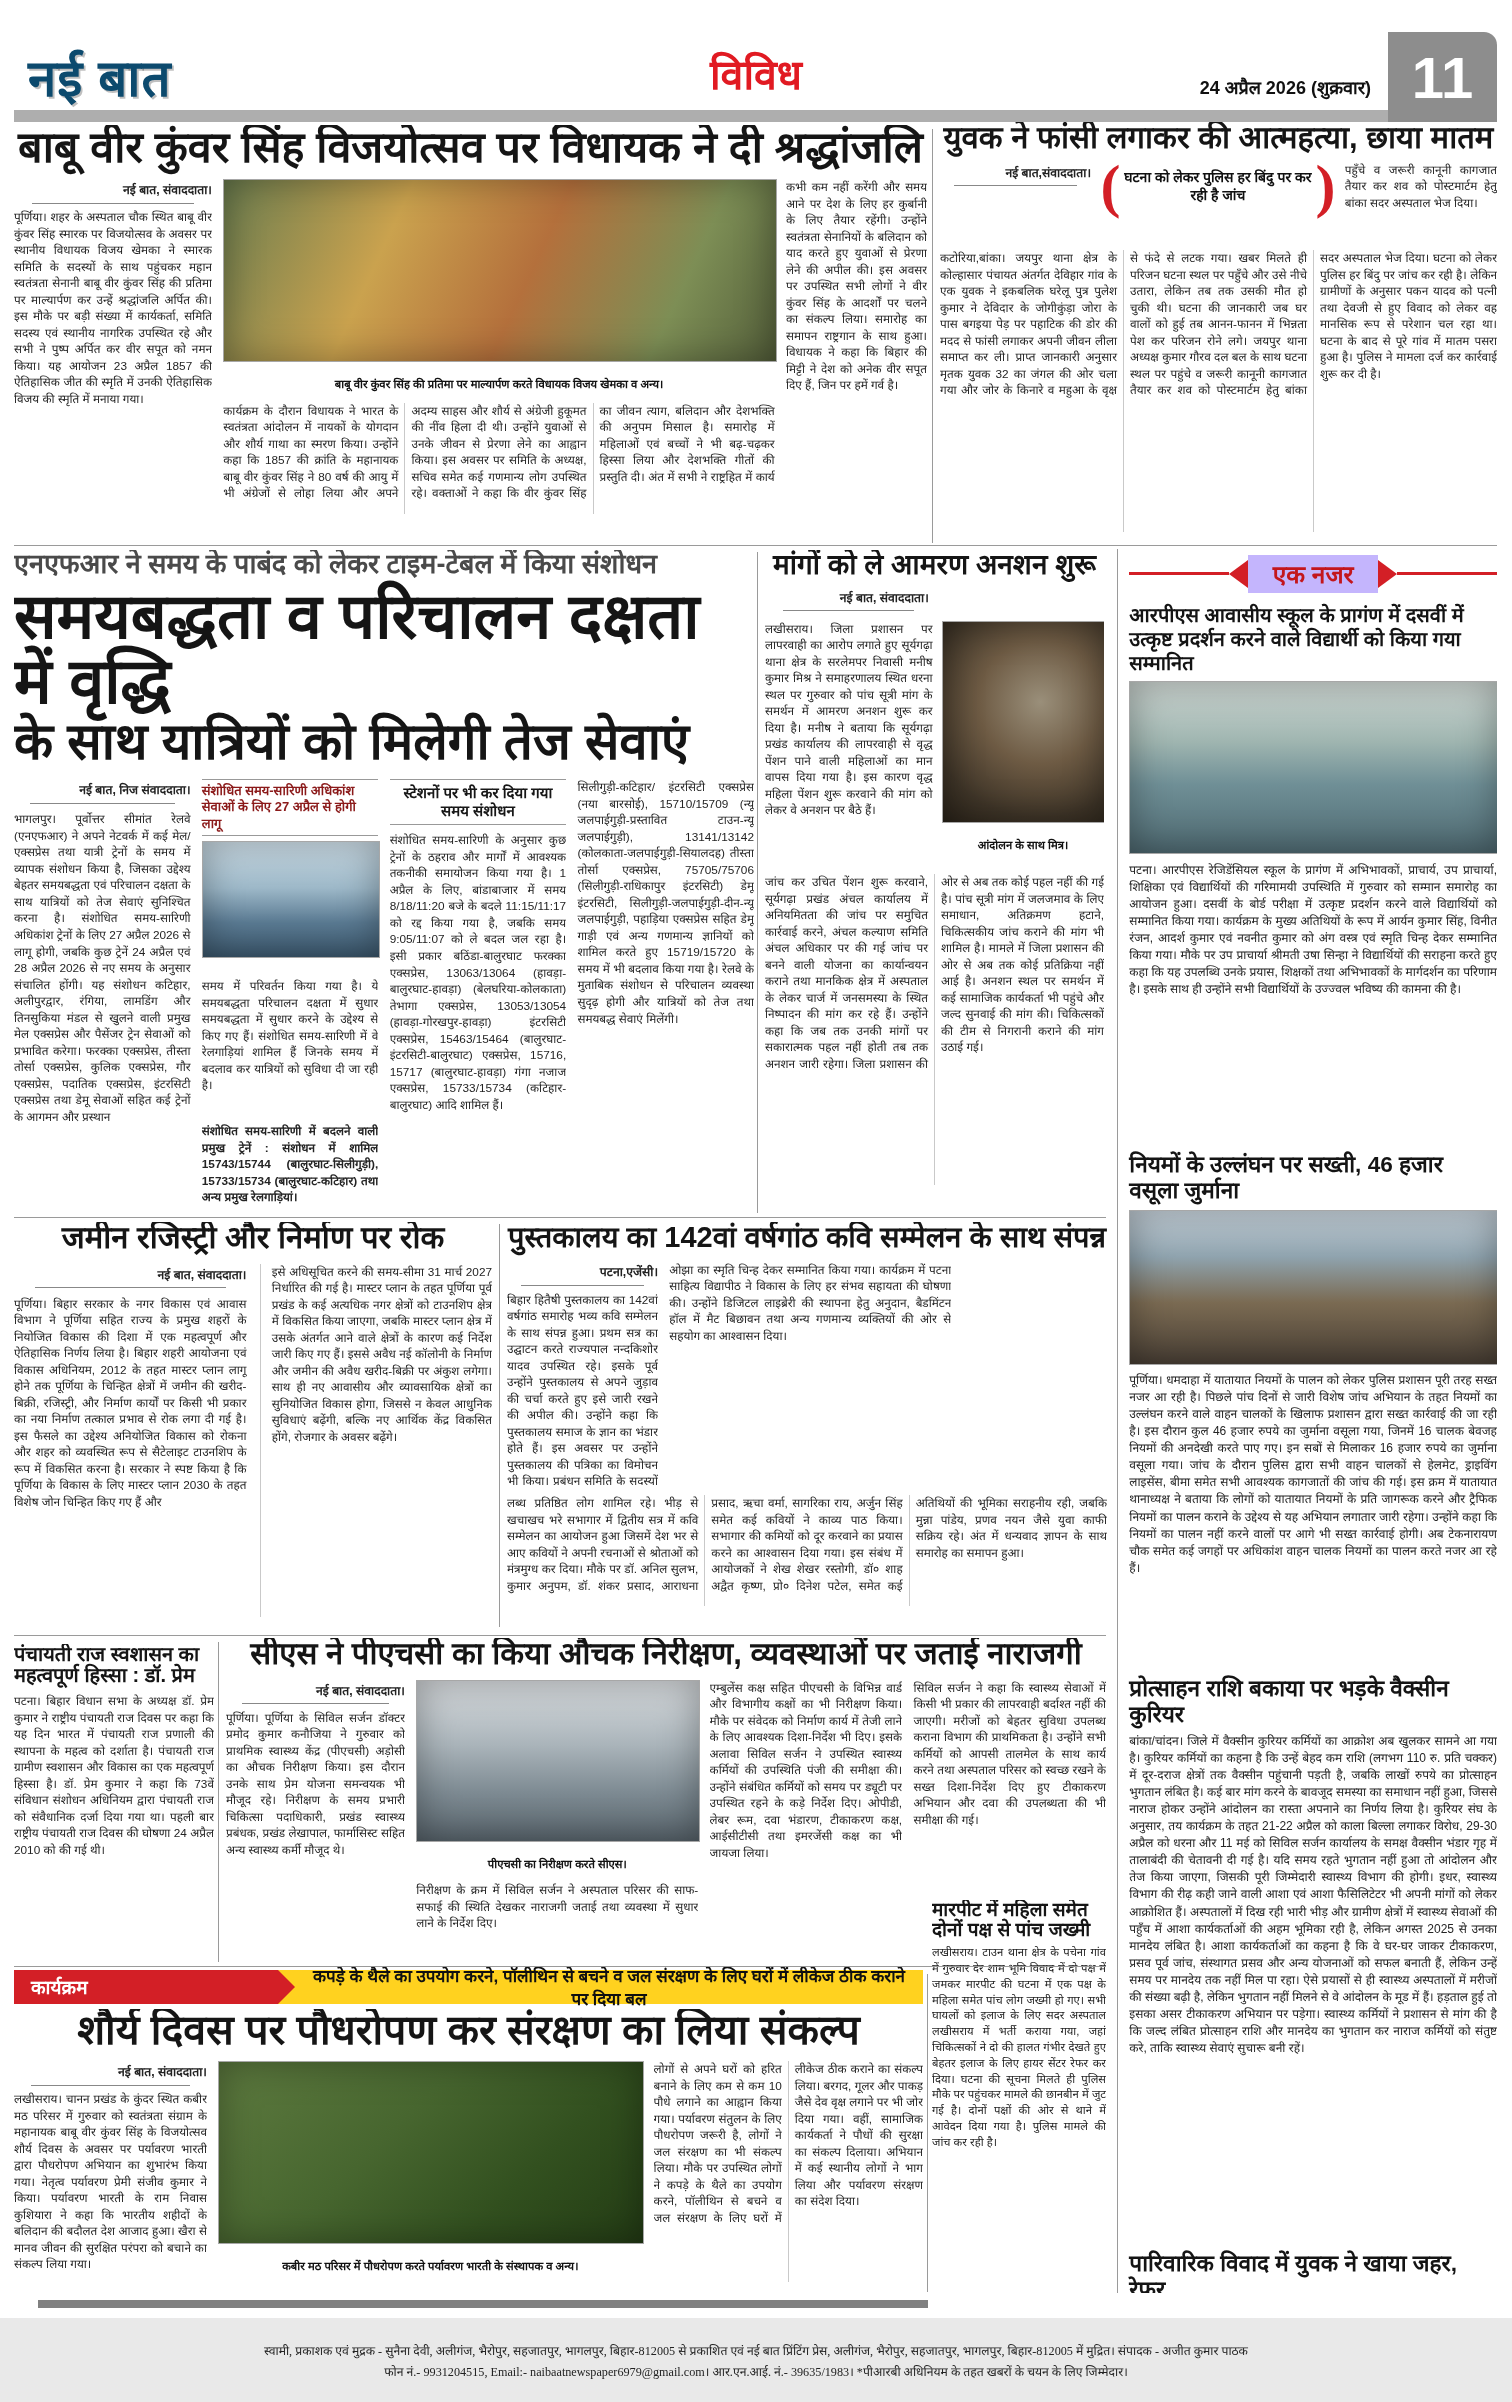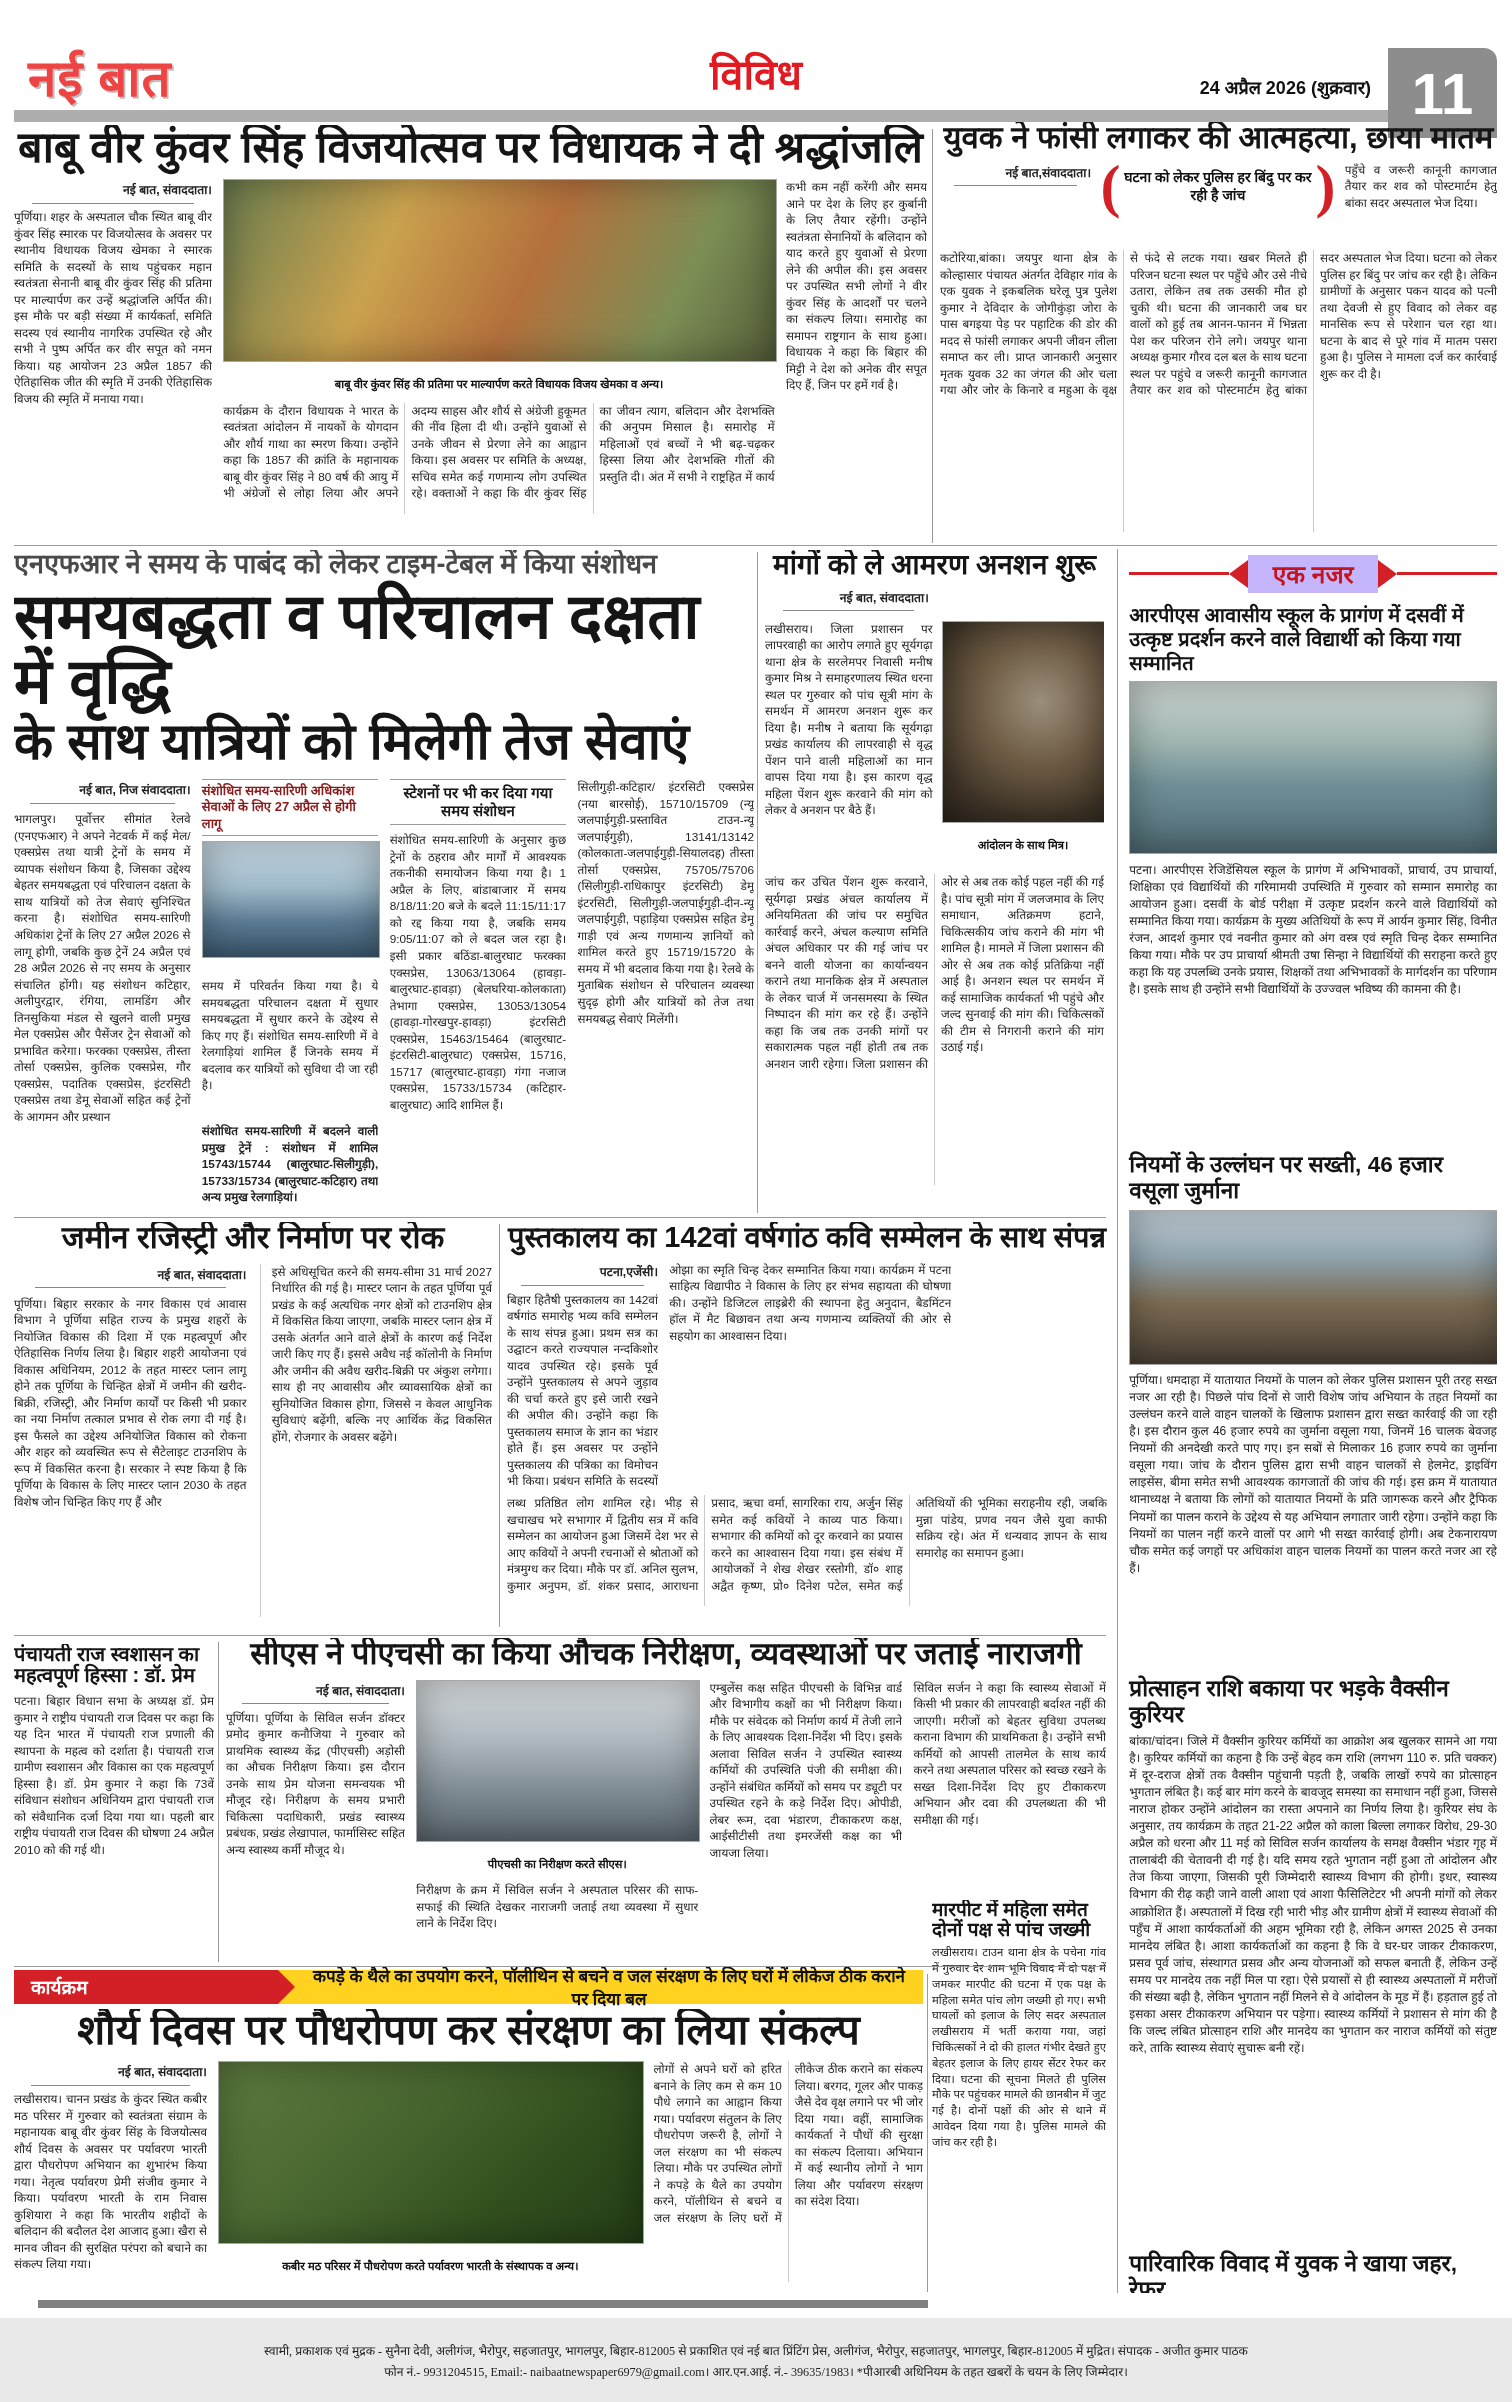--- a/index.html
+++ b/index.html
@@ -1,24 +1,24 @@
 <!DOCTYPE html>
 <html lang="hi" style="font-size:15px"><head>
 <meta charset="utf-8">
 <style>
   html,body{margin:0;padding:0;background:#d8d8d8;}
   .sheet{position:relative;width:1512px;height:2402px;background:#ffffff;margin:0 auto;
          font-family:"Liberation Sans","DejaVu Sans",sans-serif;color:#1c1c1c;overflow:hidden;}
   
-  .masthead{position:absolute;left:28px;top:41px;font-size:51px;font-weight:800;color:#ef4444;
+  .masthead{position:absolute;left:28px;top:41px;font-size:51px;font-weight:800;color:#0c4a6e;
             text-shadow:1.9px 1.9px 0 rgba(0,0,0,.25);letter-spacing:0.9px;}
   .section-name{position:absolute;left:50%;top:45px;transform:translateX(-50%);
             font-size:41px;font-weight:800;color:#e11a22;}
   .edition-date{position:absolute;right:141px;top:75px;font-size:18px;font-weight:700;color:#111;}
-  .pagenum-box{position:absolute;left:1388px;top:48px;width:109px;height:90px;background:#8d8d8d;
+  .pagenum-box{position:absolute;left:1388px;top:32px;width:109px;height:90px;background:#8d8d8d;
             border-radius:0 13px 0 0;display:flex;align-items:center;justify-content:center;}
   .pagenum-box span{font-size:58px;font-weight:800;color:#ffffff;}
   .head-bar{position:absolute;left:14px;top:110px;width:1374px;height:12.2px;background:#aeaeae;}
   
   .divider{position:absolute;background:#9a9a9a;}
   .headline{font-weight:800;color:#151515;line-height:1.04;text-align:center;}
   .byline{font-weight:700;font-size:12.2px;text-align:right;color:#222;padding:1.9px 0 0;}
   .byline::after{content:"";display:block;width:82%;margin:4.7px auto 0;border-bottom:0.9px solid #888;}
   .body-txt{font-size:11.8px;line-height:1.4;text-align:justify;color:#242424;overflow:hidden;}
   .cols2{column-count:2;column-gap:13px;column-rule:0.9px solid #c9c9c9;}

